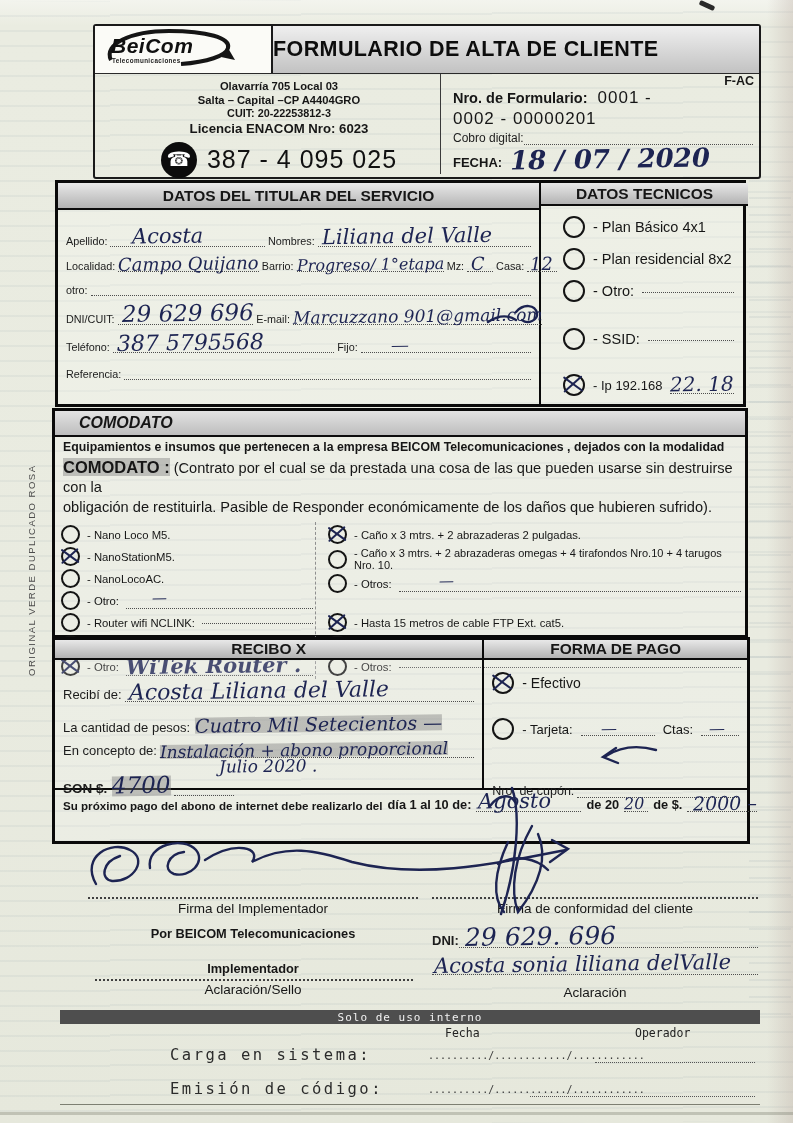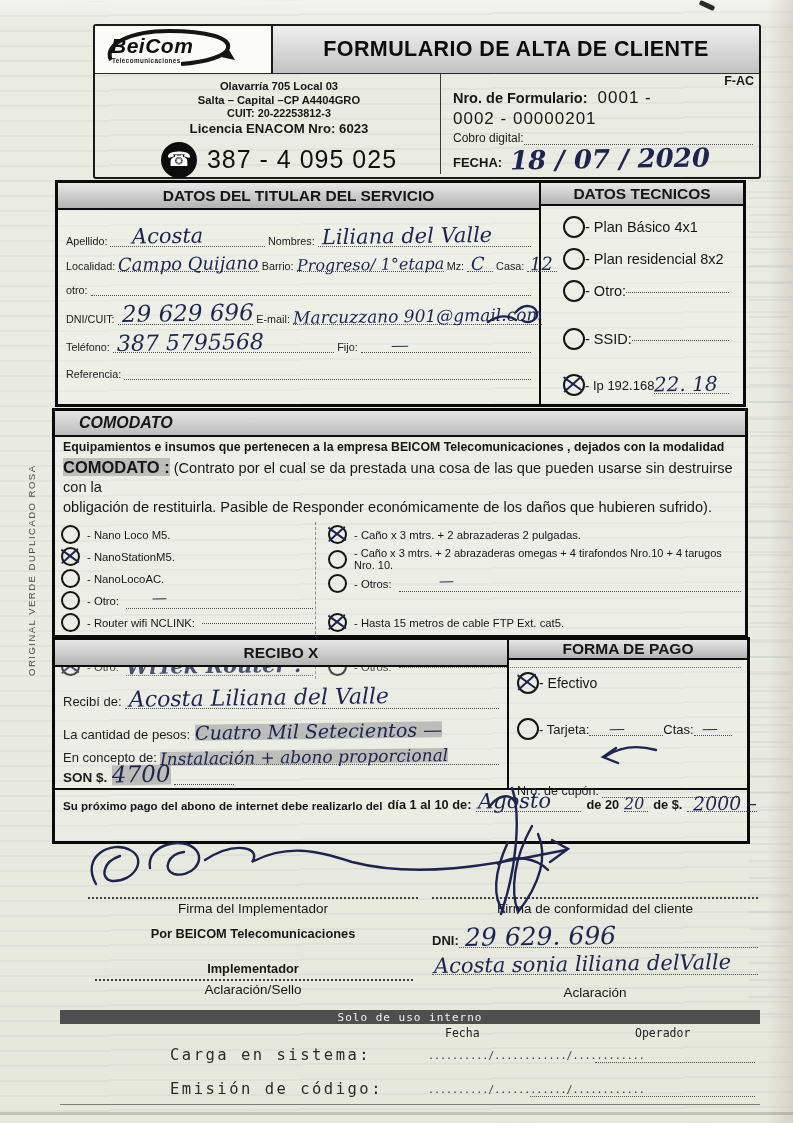--- a/index.html
+++ b/index.html
@@ -22,21 +22,21 @@
         writing-mode:vertical-rl;transform:rotate(180deg);
         font-size:9.5px;letter-spacing:1.5px;color:#4c4c4c;text-align:center;}
   
   .header-box{position:absolute;left:93px;top:24px;width:664px;height:151px;border:2px solid #1a1a1a;border-radius:3px;}
   .header-top{display:flex;height:47px;border-bottom:1.5px solid #2a2a2a;}
   .logo-cell{width:176px;background:#fbfbf7;border-right:2px solid #1a1a1a;position:relative;overflow:hidden;}
   .brand{position:absolute;left:16px;top:8px;font-weight:bold;font-style:italic;font-size:21px;letter-spacing:.5px;color:#101010;}
   .brand-sub{position:absolute;left:17px;top:31px;font-size:6.3px;letter-spacing:.4px;color:#222;font-weight:bold;}
   .swoosh{position:absolute;left:2px;top:0px;}
   .title-cell{flex:1;background:linear-gradient(180deg,#efefef 0,#c2c2c2 100%);
-        display:flex;align-items:center;justify-content:center;}
+        display:flex;align-items:center;justify-content:flex-start;}
   .form-title{font-weight:bold;font-size:21.5px;letter-spacing:.4px;color:#0d0d0d;}
   .header-bottom{position:relative;height:100px;}
   .hdr-divider{position:absolute;left:345px;top:0;bottom:0;border-left:1.5px solid #3a3a3a;}
   .fac{position:absolute;right:5px;top:0px;font-weight:bold;font-size:12.5px;}
   .hq{position:absolute;left:34px;top:5px;width:300px;text-align:center;line-height:1.25;}
   .hq .a1,.hq .a2{font-size:11.2px;font-weight:bold;}
   .hq .a3{font-size:10.8px;font-weight:bold;}
   .hq .a4{font-size:13.2px;font-weight:bold;margin-top:1px;}
   .phone-row{display:flex;align-items:center;justify-content:center;gap:10px;margin-top:4px;}
   .phone-ico{width:36px;height:36px;border-radius:50%;background:#0c0c0c;color:#fff;
@@ -62,21 +62,21 @@
   .chk.checked::before,.chk.checked::after{content:"";position:absolute;left:-4px;top:7px;width:24px;height:2.4px;
        background:#1d2452;border-radius:2px;}
   .chk.checked::before{transform:rotate(36deg);}
   .chk.checked::after{transform:rotate(-42deg);}
   
   .boxA{position:absolute;left:55px;top:180px;width:685px;height:221px;border:3px solid #0a0a0a;display:flex;background:rgba(252,252,248,.25);}
   .colL{width:481px;border-right:2.5px solid #0a0a0a;display:flex;flex-direction:column;}
   .colR{flex:1;display:flex;flex-direction:column;}
   .fields{padding:2px 8px 0 8px;}
   .frow{display:flex;align-items:flex-end;gap:3px;}
-  .opt{display:flex;align-items:center;}
+  .opt{display:flex;align-items:center;gap:8px;}
   .colR .opt{margin:0 8px 8px 10px;font-size:14.5px;}
   .colR .opt .olbl{font-size:14.5px;}
   
   .boxB{position:absolute;left:52px;top:408px;width:690px;height:224px;border:3px solid #0a0a0a;background:rgba(252,252,248,.2);}
   .barB{height:24px;background:linear-gradient(180deg,#e3e3e3 0,#bdbdbd 100%);border-bottom:2px solid #0c0c0c;
         display:flex;align-items:center;padding-left:24px;font-weight:bold;font-size:16px;font-style:italic;}
   .para{padding:3px 8px 2px 8px;line-height:1.3;}
   .para .p1{font-size:12.3px;font-weight:bold;}
   .para .p1 .rest{font-weight:bold;}
   .para .p2{font-size:14.6px;margin-top:1px;}
@@ -369,20 +369,23 @@
             <span class="lbl" style="font-size:13px">La cantidad de pesos:</span>
             <span style="flex:1"><span class="hw hl" style="font-size:19px;margin-left:2px">Cuatro Mil Setecientos —</span></span>
           </div>
           <div class="frow" style="margin-top:8px;">
             <span class="lbl" style="font-size:13px">En concepto de:</span>
             <span class="cell" style="flex:1">
                 <span class="hw hl" style="font-size:17px">Instalación + abono proporcional</span>
               </span>
           </div>
           <div class="frow" style="margin-top:0;">
+            <span style="flex:1;text-align:center"><span class="hw" style="font-size:17px">Julio 2020 .</span></span>
+          </div>
+          <div class="frow" style="margin-top:0;">
             <span class="lbl" style="font-size:13.5px;font-weight:bold">SON $.</span>
             <span class="hw hl" style="font-size:23px;margin-left:2px">4700</span>
             <span class="dots" style="max-width:60px"></span>
           </div>
         </div>
       </div>
       <div class="cR">
         <div class="bar">FORMA DE PAGO</div>
         <div class="fields">
           <div class="opt" style="margin-top:12px;">

